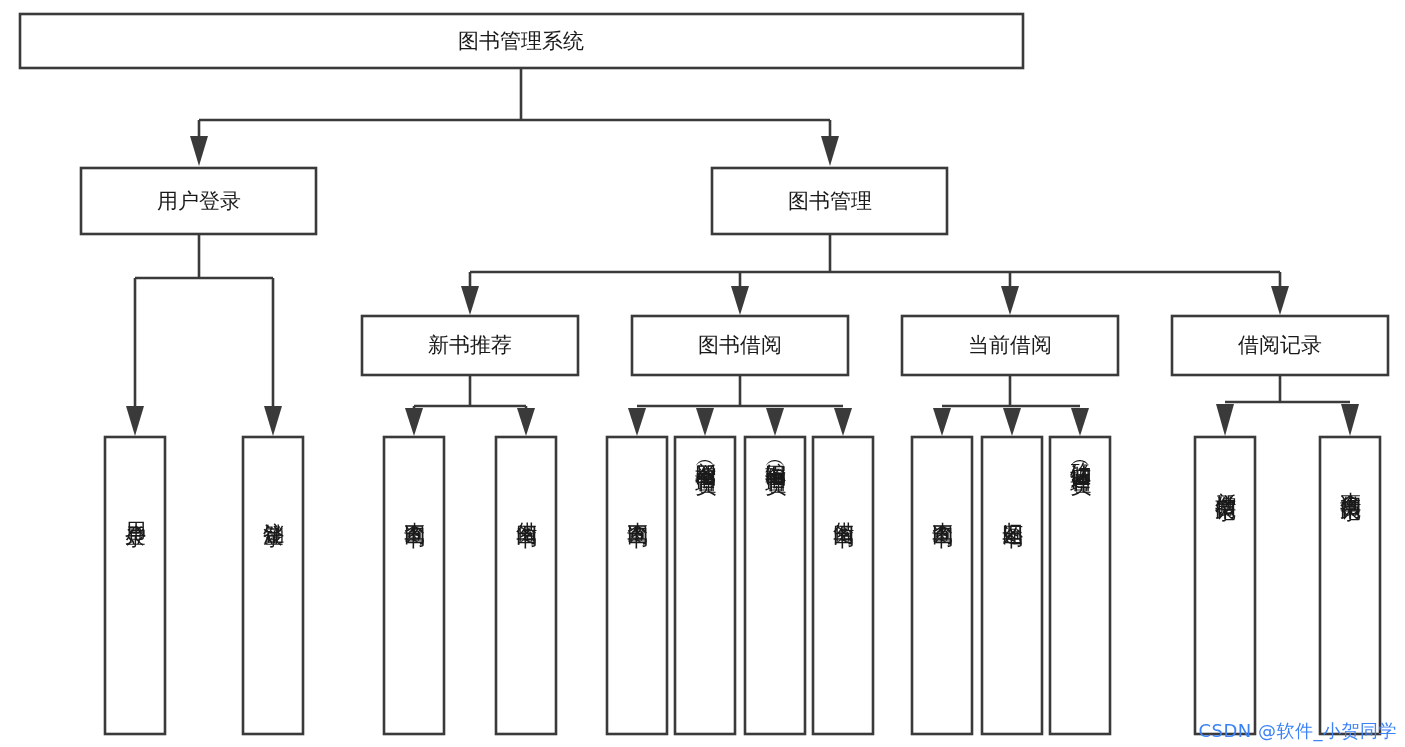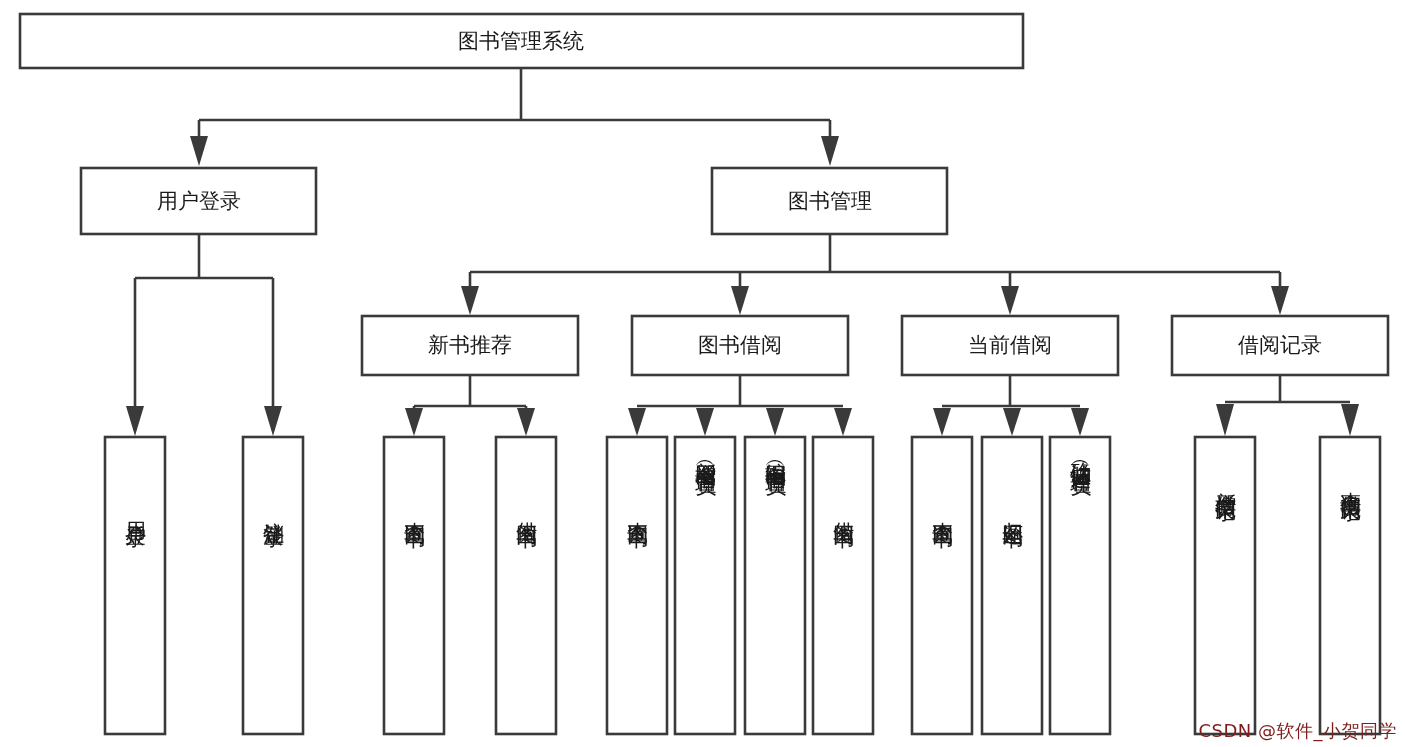--- a/index.html
+++ b/index.html
@@ -60,21 +60,21 @@
     letter-spacing: 2px;
     color: #1a1a1a;
     white-space: nowrap;
   }
   .watermark {
     position: absolute;
     right: 8px;
     bottom: 4px;
     font-family: "DejaVu Sans", "Liberation Sans", sans-serif;
     font-size: 18px;
-    color: #7f1d1d;
+    color: #3b82f6;
     letter-spacing: 0.5px;
     white-space: nowrap;
   }
 </style>
 </head>
 <body>
 
 <div id="page">
 
   <svg class="diagram" viewBox="0 0 1405 747">

